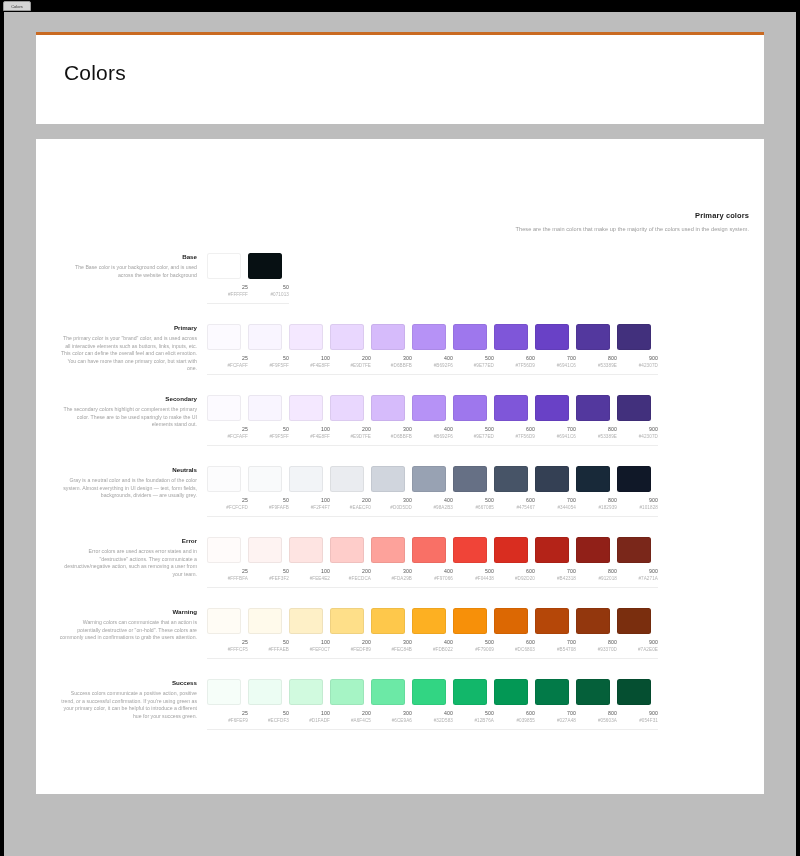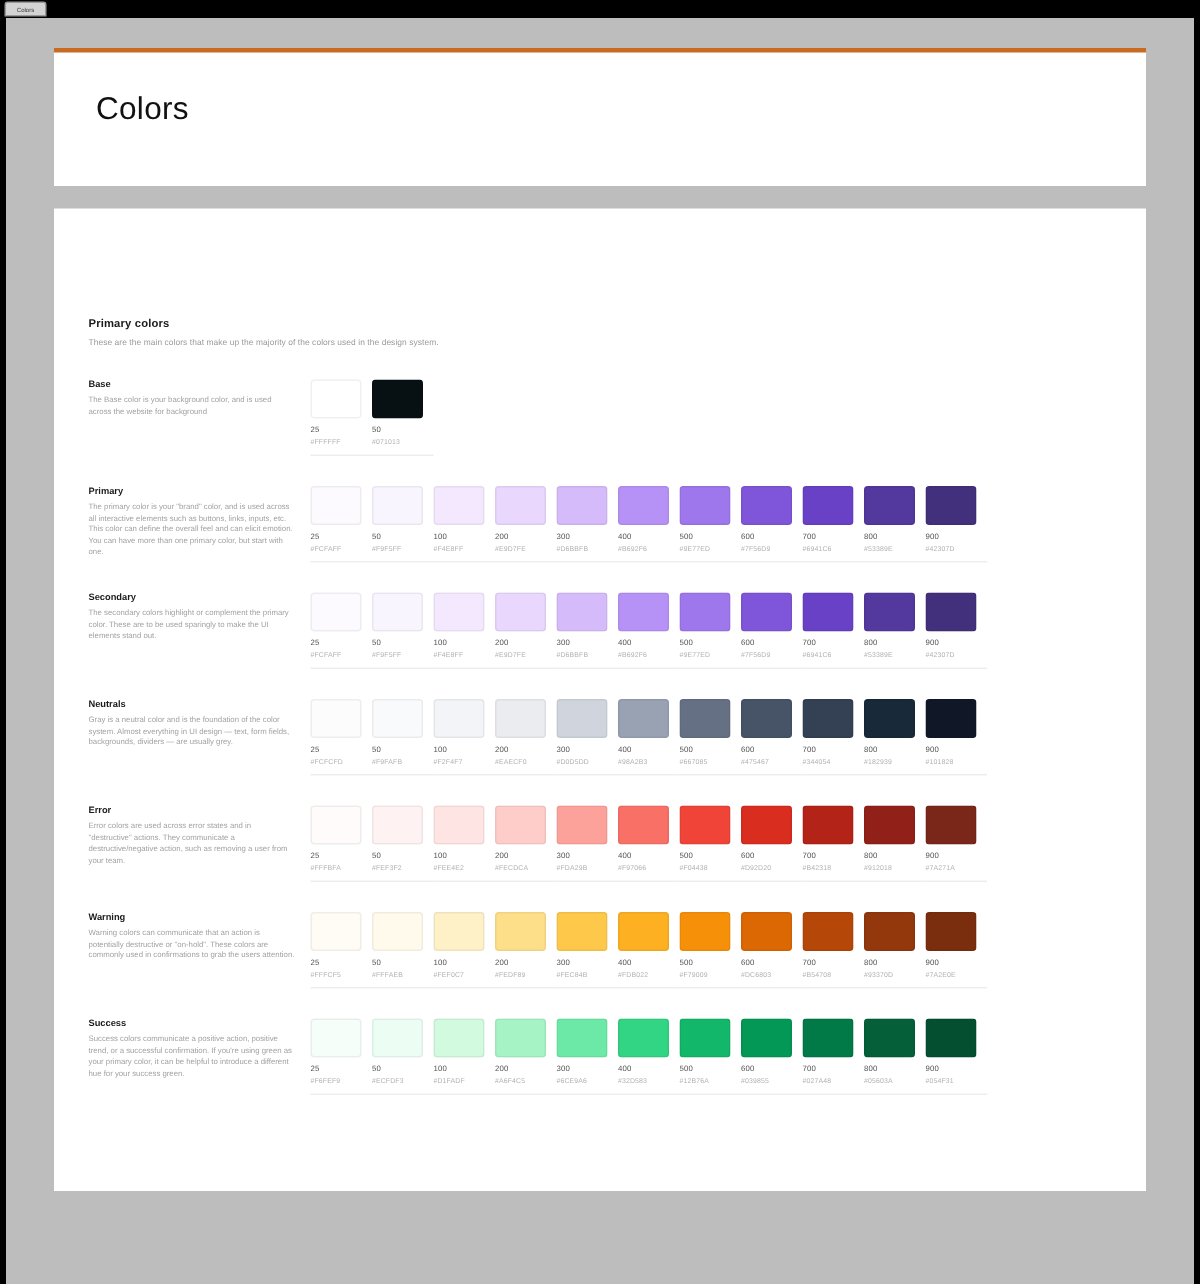--- a/index.html
+++ b/index.html
@@ -53,21 +53,21 @@
     letter-spacing: 0.2px;
   }
 
   
   .body-card {
     position: absolute; left: 32px; top: 127px;
     width: 728px; height: 655px;
     background: #ffffff;
   }
 
-  .section { position: absolute; left: 23px; top: 72px; width: 690px; }
+  .section { position: absolute; left: 23px; top: 72px; width: 690px; text-align: right; }
 
   .section-title {
     font-size: 7.5px; font-weight: 700; color: #1b1b1b;
     margin: 0 0 5px 0; letter-spacing: 0.1px;
   }
   .section-desc {
     font-size: 5.6px; line-height: 8px; color: #9a9a9a;
     margin: 0; letter-spacing: 0.05px;
   }
 

